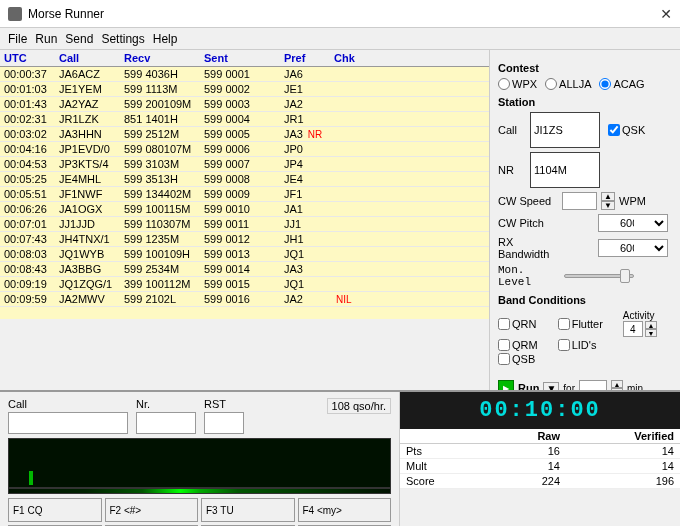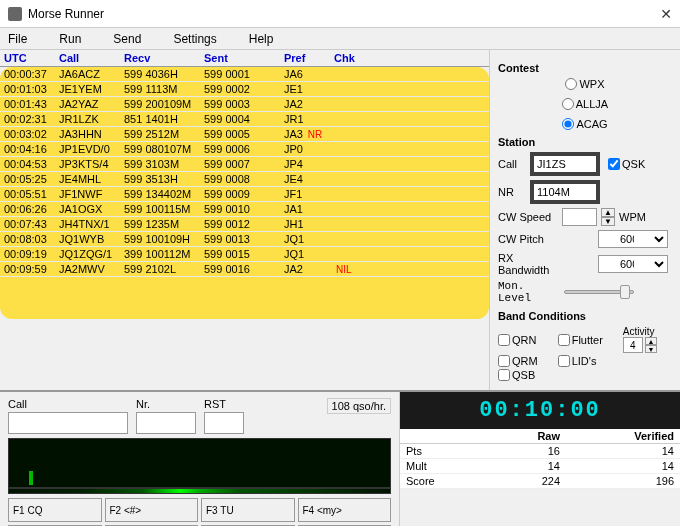--- a/index.html
+++ b/index.html
@@ -39,21 +39,21 @@
     .title-bar-close {
       font-size: 14px;
       cursor: pointer;
       color: #333;
     }
     .menu-bar {
       background: #f0f0f0;
       border-bottom: 1px solid #ccc;
       display: flex;
       padding: 2px 4px;
-      gap: 24px;
+      gap: 0;
       height: 22px;
       align-items: center;
     }
     .menu-item {
       font-size: 12px;
       cursor: pointer;
       padding: 1px 4px;
     }
     .main-content {
       display: flex;
@@ -70,22 +70,21 @@
       background: #f0f0f0;
       border-bottom: 1px solid #999;
       padding: 2px 4px;
       font-size: 11px;
       font-weight: bold;
     }
     .log-header span { color: #0000cc; cursor: pointer; }
     .log-body {
       overflow-y: auto;
       height: 252px;
-      background: #fde047;
-      border-radius: 12px;
+      background: #fef9c3;
     }
     .log-row {
       display: grid;
       grid-template-columns: 55px 65px 80px 80px 50px 40px;
       padding: 1px 4px;
       font-size: 11px;
       border-bottom: 1px solid #e8e8e8;
     }
     .nr-badge {
       color: red;
@@ -107,45 +106,44 @@
       font-size: 11px;
       font-weight: bold;
       margin-bottom: 4px;
       margin-top: 6px;
     }
     .radio-group {
       display: flex;
       gap: 8px;
       align-items: center;
       margin-bottom: 4px;
-      flex-direction: column;
     }
     .radio-option {
       display: flex;
       align-items: center;
       gap: 2px;
       font-size: 11px;
     }
     .field-row {
       display: flex;
       align-items: center;
       margin-bottom: 4px;
       gap: 4px;
     }
     .field-label {
       font-size: 11px;
       width: 28px;
       flex-shrink: 0;
     }
     .field-input {
       font-size: 11px;
-      border: 4px solid #404040;
+      border: 1px solid #404040;
       background: white;
       padding: 1px 3px;
-      height: 24px;
+      height: 36px;
     }
     .checkbox-label {
       font-size: 11px;
       display: flex;
       align-items: center;
       gap: 2px;
     }
     .spinner-row {
       display: flex;
       align-items: center;
@@ -467,33 +465,49 @@
     </div>
         <div class="log-row">
       <span>00:06:26</span>
       <span>JA1OGX</span>
       <span>599 100115M</span>
       <span>599 0010</span>
       <span>JA1</span>
       <span></span>
     </div>
         <div class="log-row">
+      <span>00:07:01</span>
+      <span>JJ1JJD</span>
+      <span>599 110307M</span>
+      <span>599 0011</span>
+      <span>JJ1</span>
+      <span></span>
+    </div>
+        <div class="log-row">
       <span>00:07:43</span>
       <span>JH4TNX/1</span>
       <span>599 1235M</span>
       <span>599 0012</span>
       <span>JH1</span>
       <span></span>
     </div>
         <div class="log-row">
       <span>00:08:03</span>
       <span>JQ1WYB</span>
       <span>599 100109H</span>
       <span>599 0013</span>
       <span>JQ1</span>
+      <span></span>
+    </div>
+        <div class="log-row">
+      <span>00:08:43</span>
+      <span>JA3BBG</span>
+      <span>599 2534M</span>
+      <span>599 0014</span>
+      <span>JA3</span>
       <span></span>
     </div>
         <div class="log-row">
       <span>00:09:19</span>
       <span>JQ1ZQG/1</span>
       <span>399 100112M</span>
       <span>599 0015</span>
       <span>JQ1</span>
       <span></span>
     </div>

